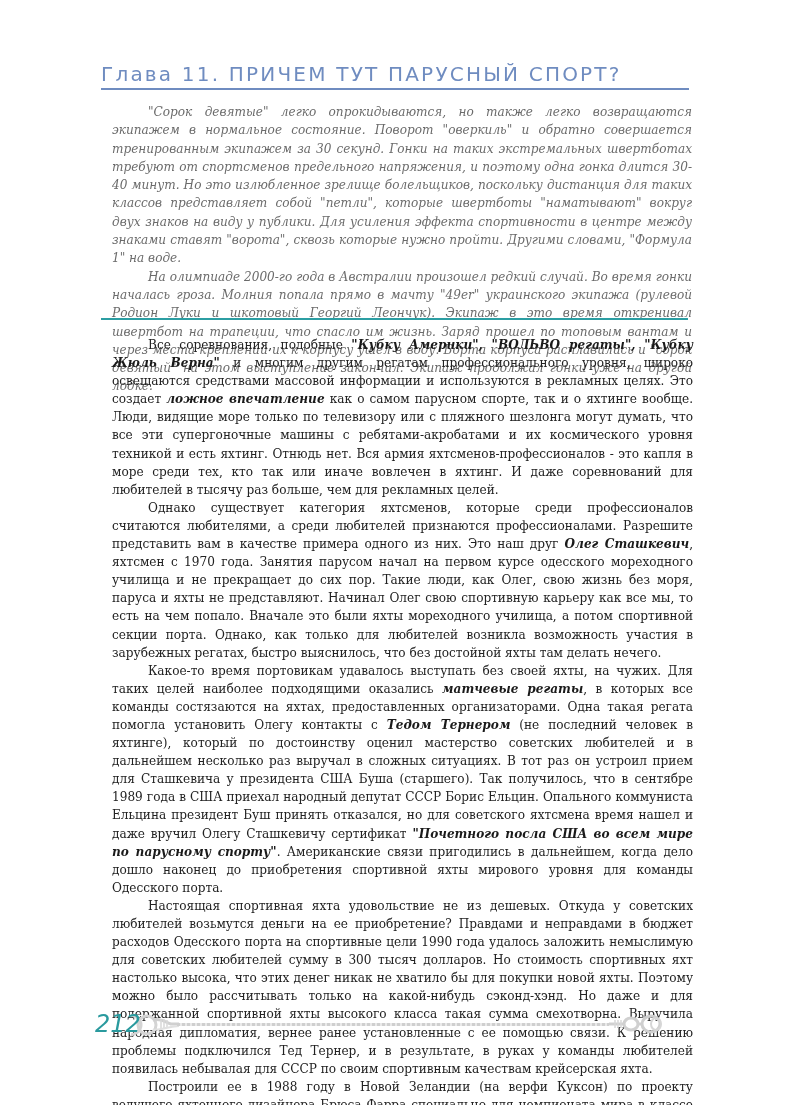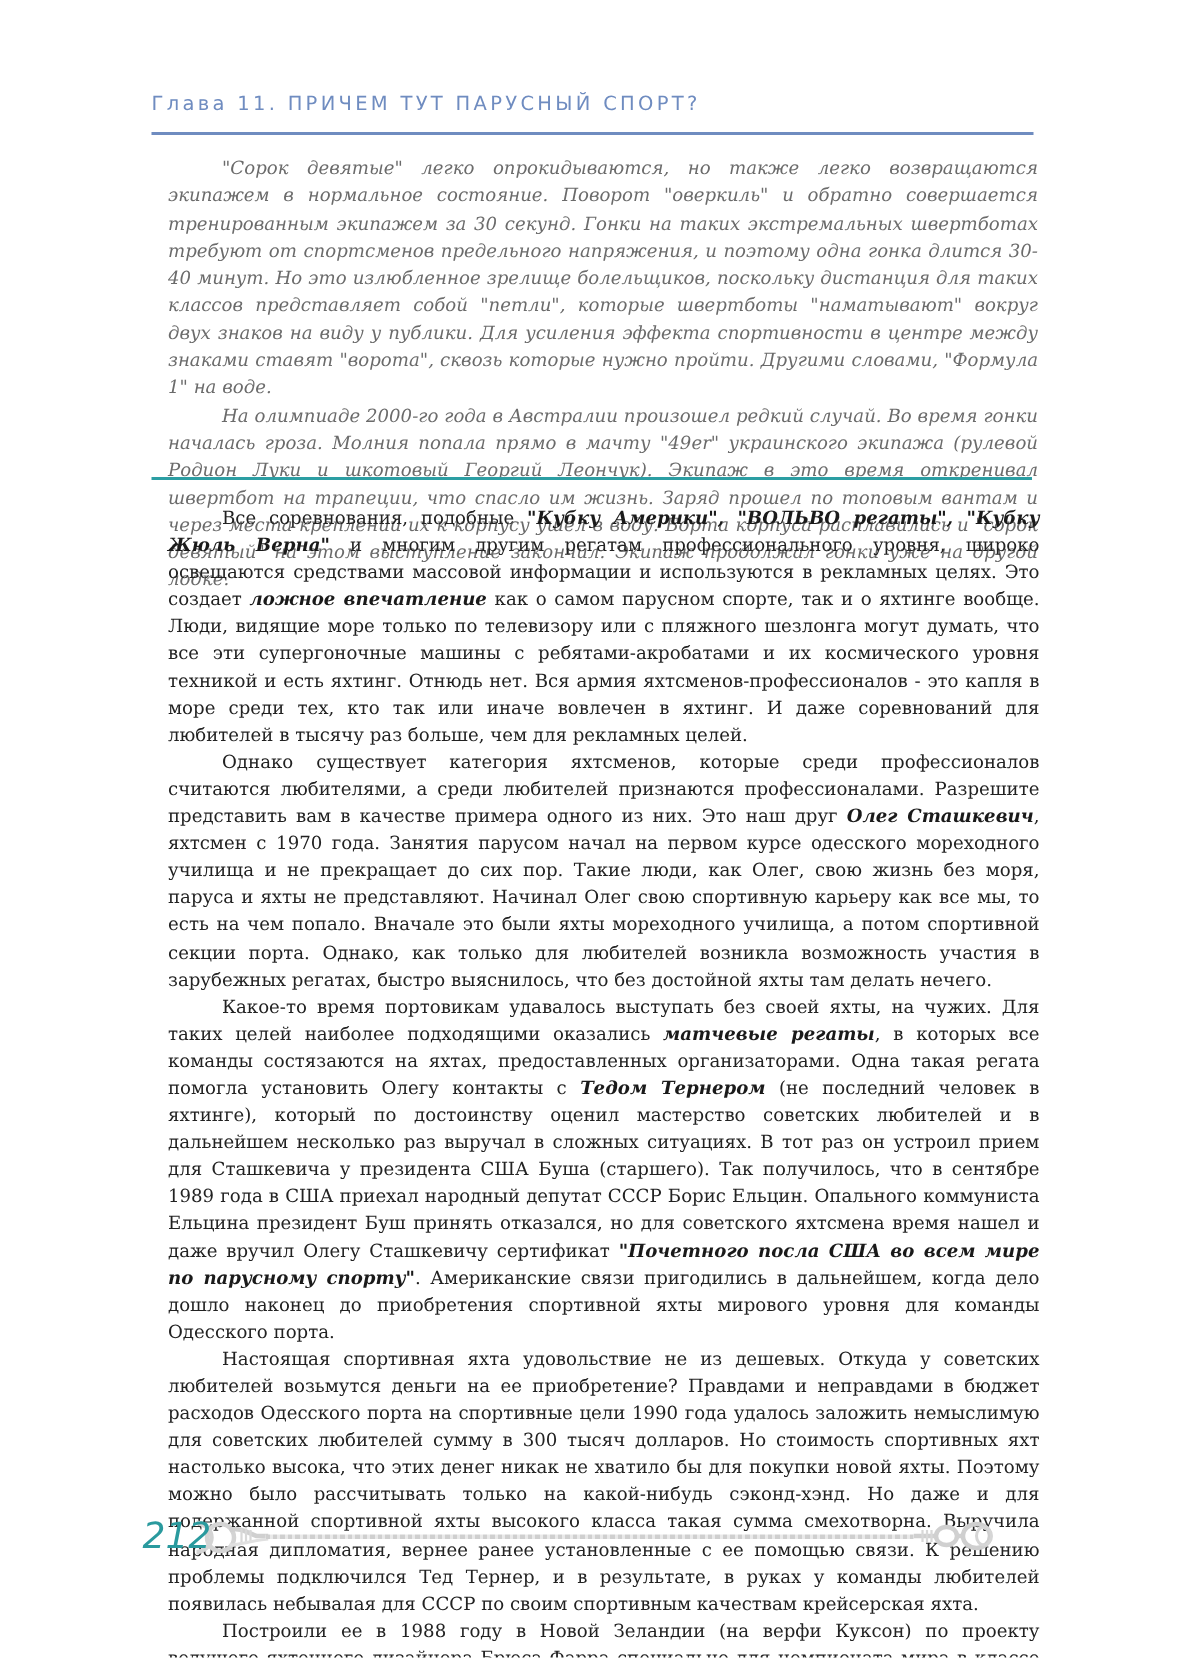--- a/index.html
+++ b/index.html
@@ -2,21 +2,21 @@
 <html><head>
 <meta charset="utf-8">
 <style>
   html, body { margin: 0; padding: 0; background: #ffffff; }
   body { width: 794px; height: 1105px; position: relative; overflow: hidden; }
   .page { position: absolute; left: 0; top: 0; width: 794px; height: 1105px; background: #ffffff; }
 
   .chapter-header {
     position: absolute; left: 101px; top: 62px; width: 590px;
     font-family: "DejaVu Sans", sans-serif;
-    font-size: 13px; letter-spacing: 2.2px;
+    font-size: 20px; letter-spacing: 2.2px;
     color: #6f8cc0; white-space: nowrap;
   }
   .header-rule {
     position: absolute; left: 101px; top: 88px; width: 588px; height: 2px;
     background: #6f8cc0;
   }
 
   .sidebar {
     position: absolute; left: 112px; top: 103px; width: 580px;
     font-family: "DejaVu Serif", serif; font-style: italic;

